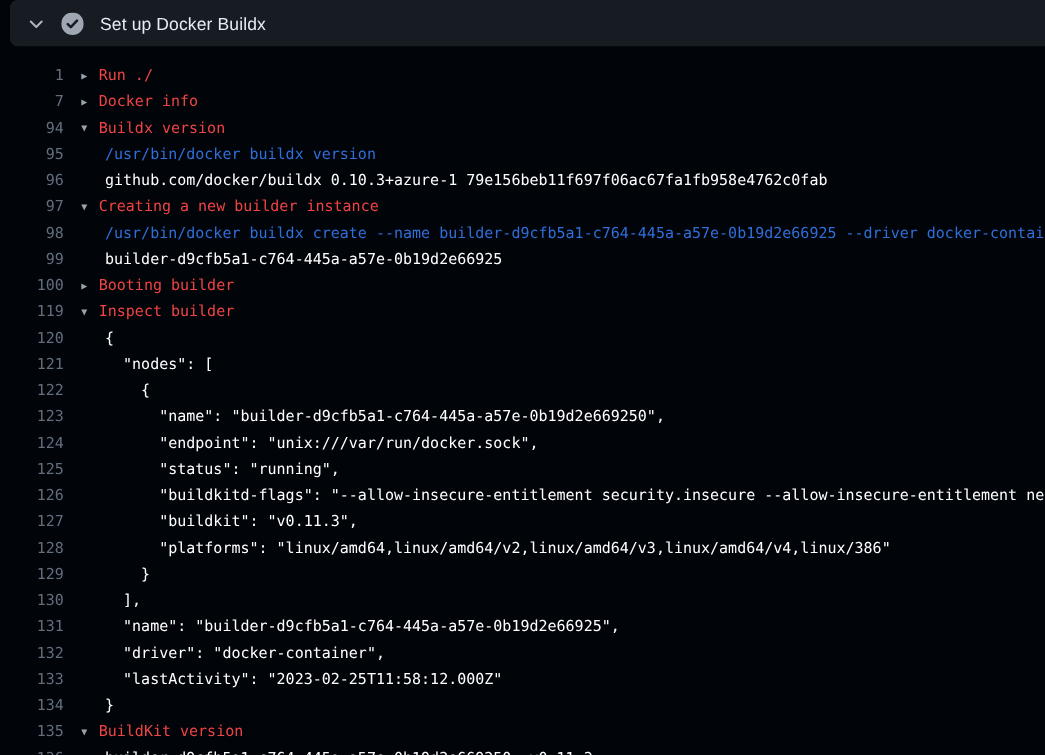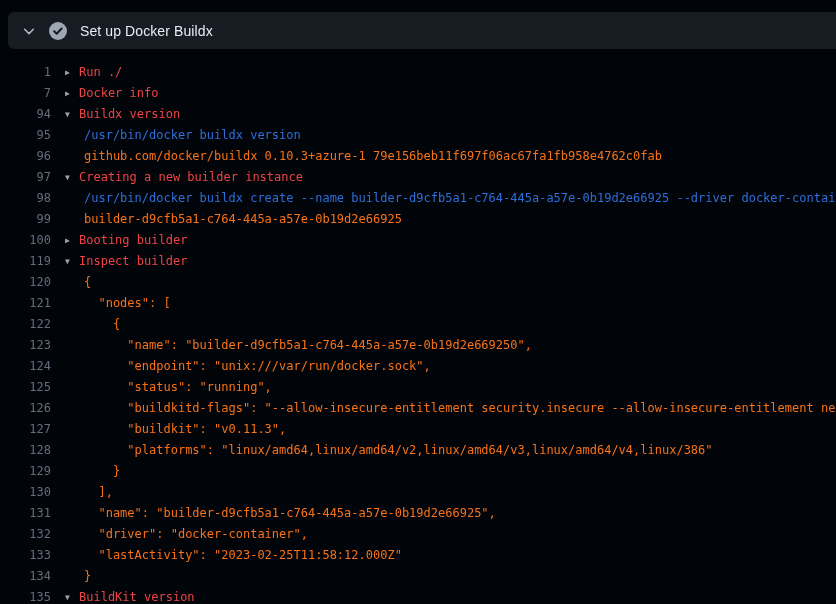--- a/index.html
+++ b/index.html
@@ -1,20 +1,20 @@
 <!DOCTYPE html>
 <html><head>
 <meta charset="utf-8">
 <style>
   * { margin:0; padding:0; box-sizing:border-box; }
   html,body { width:836px; height:604px; overflow:hidden; }
   body { background:#010409; font-family:"Liberation Sans", sans-serif; }
 
   .step-header {
-    margin:12px 0 0 8px;
+    margin:0 0 0 8px;
     height:37px;
     background:#171c23;
     border-radius:6px 0 0 6px;
     display:flex;
     align-items:center;
     padding-left:10px;
     cursor:pointer;
   }
   .chev { width:22px; display:flex; justify-content:center; align-items:center; }
   .status-wrap { margin-left:9px; width:18px; height:18px; display:flex; }
@@ -49,21 +49,21 @@
     flex:none;
     width:14px;
     font-size:8px;
     color:#99a3ad;
     display:inline-block;
     cursor:pointer;
   }
   .row.group .txt { color:#ef4444; cursor:pointer; }
   .row.command .content, .row.output .content { padding-left:19px;justify-content:flex-end; }
   .row.command .txt { color:#2f6fd9; }
-  .row.output .txt { color:#f97316; }
+  .row.output .txt { color:#ffffff; }
 </style>
 </head>
 <body>
 
 <div class="step-header">
   <span class="chev">
     <svg width="14" height="14" viewBox="0 0 16 16">
       <path d="M3 6 l5 5 l5 -5" fill="none" stroke="#aeb7c1" stroke-width="1.8" stroke-linecap="round" stroke-linejoin="round"></path>
     </svg>
   </span>

